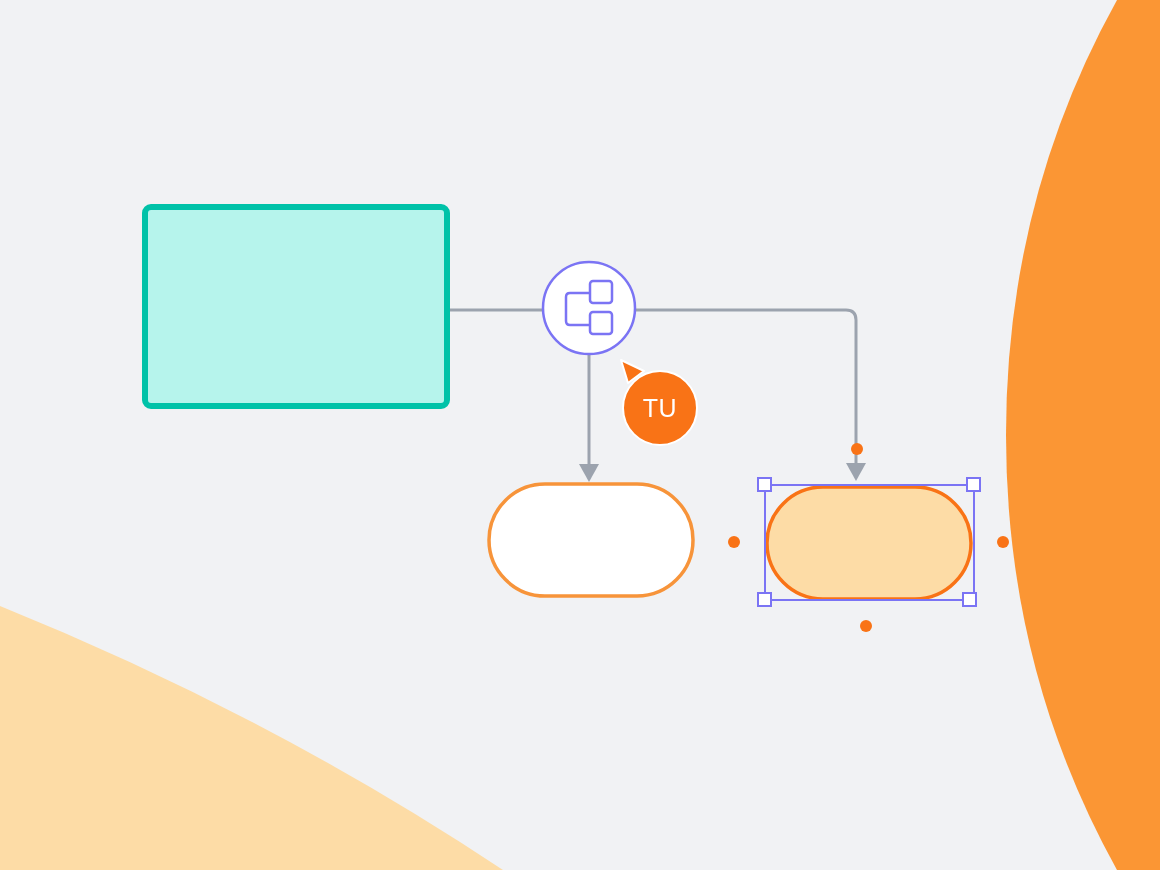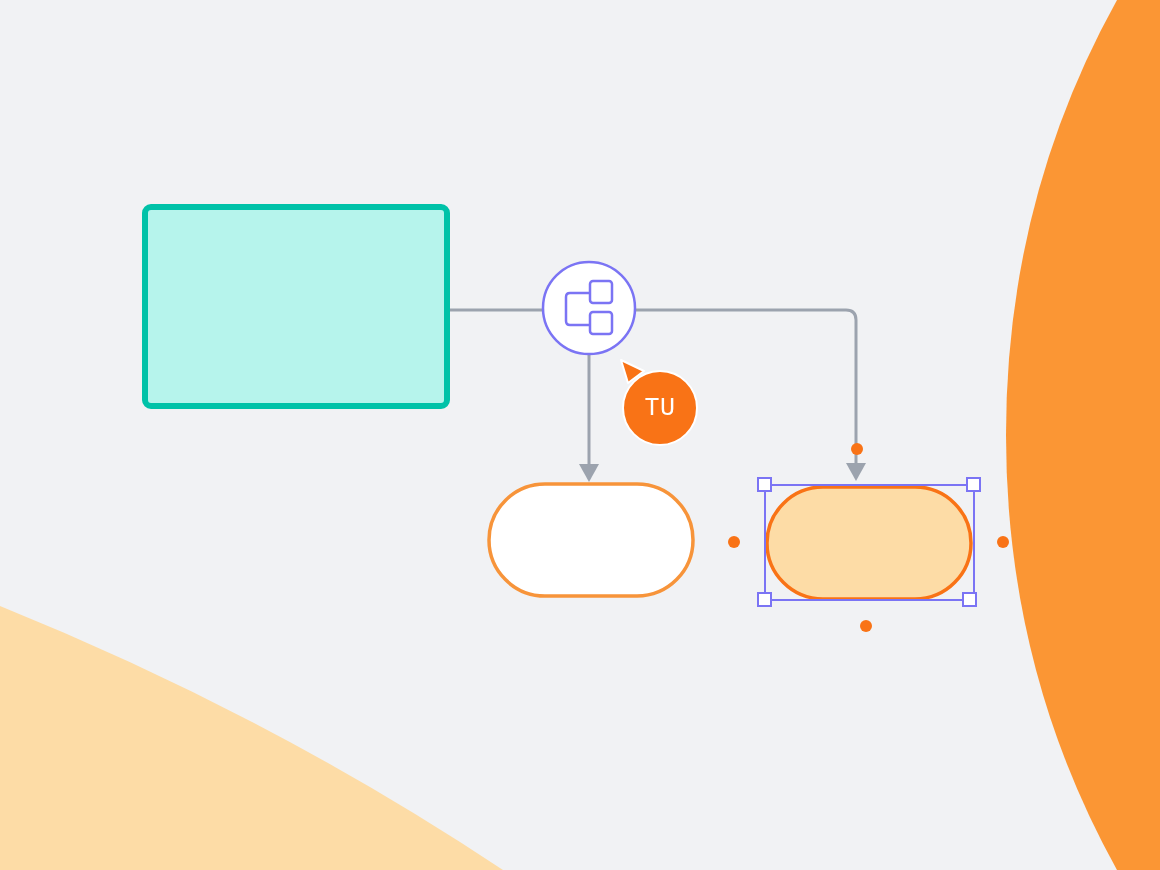--- a/index.html
+++ b/index.html
@@ -7,21 +7,21 @@
     width: 1160px; height: 870px; overflow: hidden;
     background: #F1F2F4;
     font-family: "Liberation Sans", sans-serif;
     position: relative;
   }
   .canvas { position: absolute; left: 0; top: 0; width: 1160px; height: 870px; }
   .avatar-label {
     position: absolute; left: 624px; top: 372px; width: 72px; height: 72px;
     display: flex; align-items: center; justify-content: center;
     color: #FFFFFF; font-size: 25px; font-weight: 400; letter-spacing: 0.5px;
-    font-family: Liberation Mono, monospace;
+    font-family: Liberation Sans, sans-serif;
     pointer-events: none;
   }
 </style>
 </head>
 <body>
 
 <svg class="canvas" width="1160" height="870" viewBox="0 0 1160 870" xmlns="http://www.w3.org/2000/svg">
 
   <path d="M0,606 Q270,715 503,870 L0,870 Z" fill="#FDDCA6"></path>
   <path d="M1117,0 Q1006,200 1006,435 Q1006,670 1117,870 L1160,870 L1160,0 Z" fill="#FB9634"></path>

